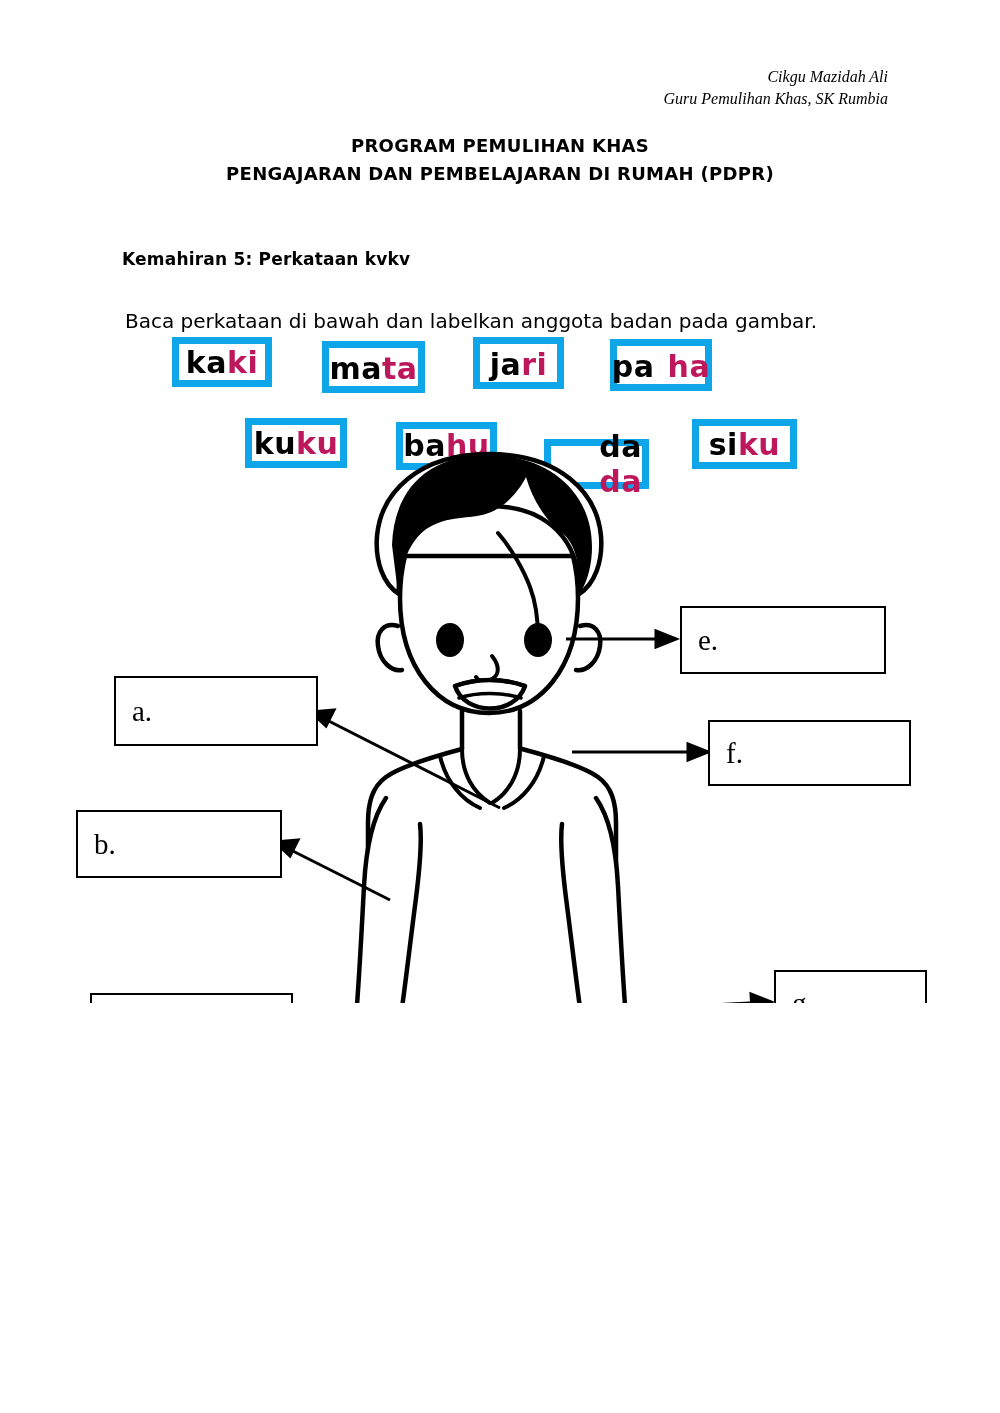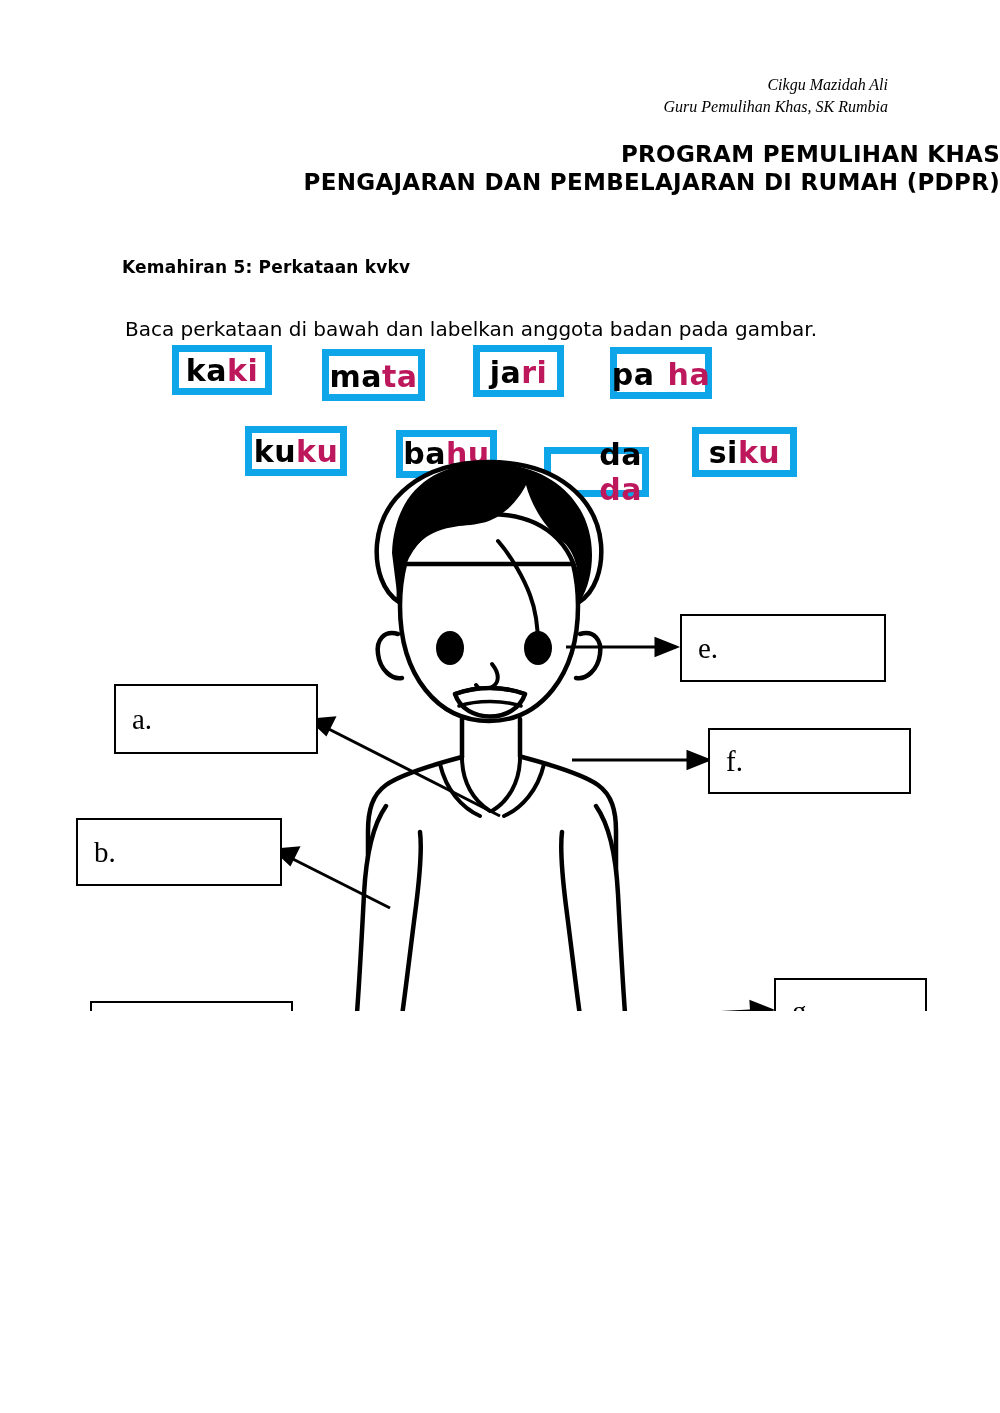--- a/index.html
+++ b/index.html
@@ -8,21 +8,21 @@
     background: #ffffff;
   }
   body {
     font-family: "Liberation Sans", sans-serif;
     color: #000000;
   }
   #page {
     position: relative;
     width: 1000px;
     height: 995px;
-    margin: 16px auto;
+    margin: 8px auto;
     background: #ffffff;
     overflow: hidden;
   }
 
   
   .credits {
     position: absolute;
     top: 58px;
     right: 112px;
     text-align: right;
@@ -32,24 +32,24 @@
     line-height: 22px;
     color: #000;
   }
 
   
   .program-title {
     position: absolute;
     top: 124px;
     left: 0;
     width: 1000px;
-    text-align: right;
+    text-align: center;
     font-family: "DejaVu Sans", sans-serif;
     font-weight: bold;
-    font-size: 23px;
+    font-size: 18px;
     line-height: 28px;
     letter-spacing: 0.3px;
   }
 
   
   .skill-line {
     position: absolute;
     top: 241px;
     left: 122px;
     font-family: "DejaVu Sans", sans-serif;

